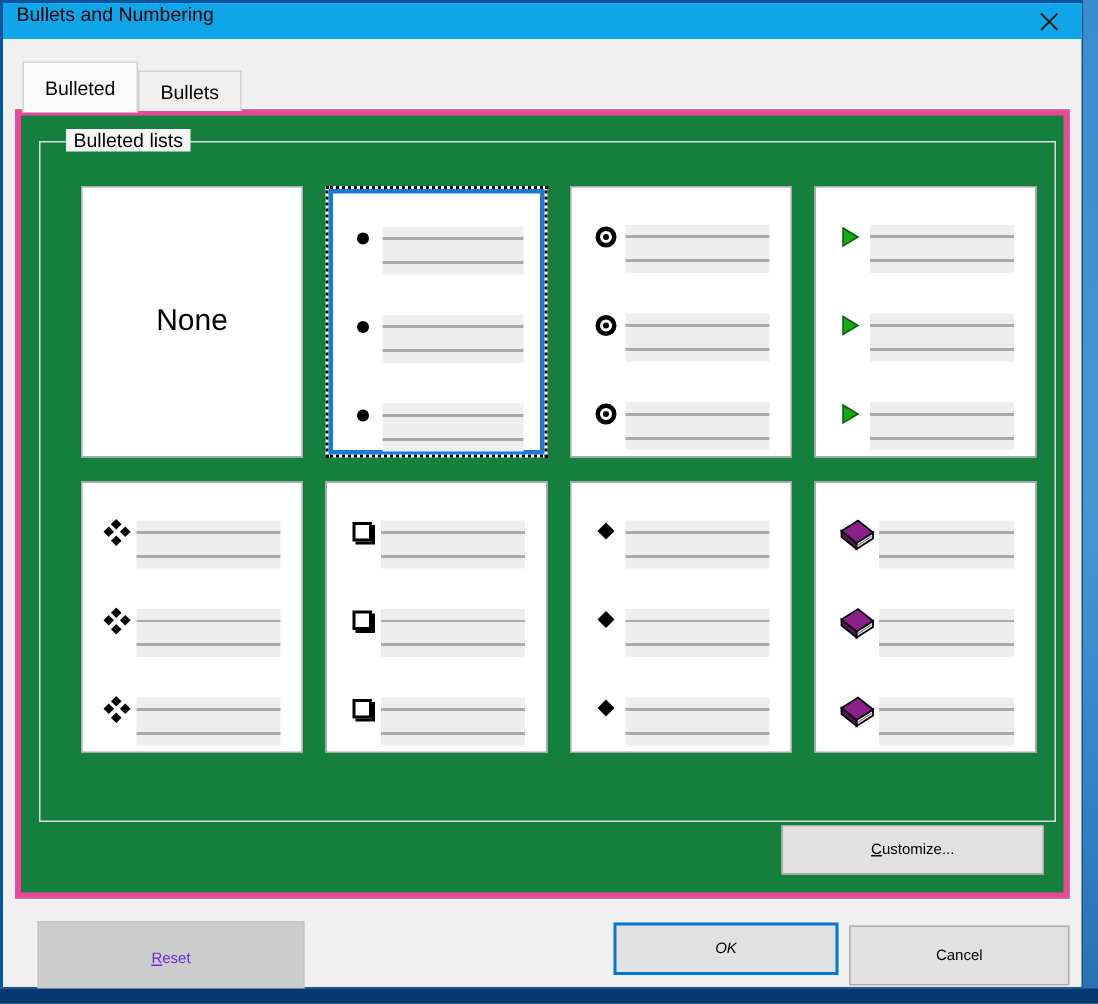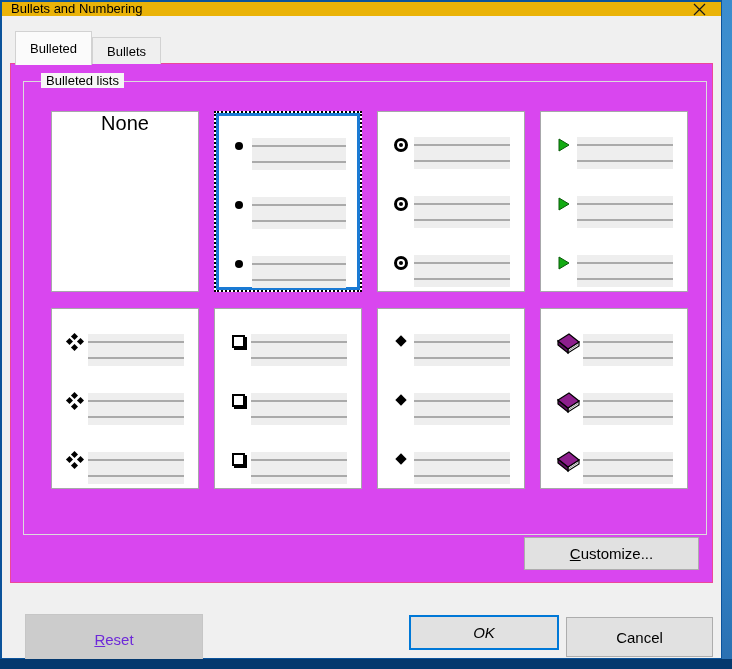--- a/index.html
+++ b/index.html
@@ -5,41 +5,41 @@
   html,body{margin:0;padding:0;}
   body{width:732px;height:669px;overflow:hidden;font-family:"Liberation Sans",sans-serif;}
   .desktop{position:relative;width:732px;height:669px;
     background:linear-gradient(180deg,#3b8ccd 0%,#4796d4 50%,#2f7ec2 85%,#2a6fb0 100%);}
   .taskbar-strip{position:absolute;left:0;right:0;bottom:0;height:10px;background:#04386e;}
 
   .dialog{position:absolute;left:0;top:0;width:722px;height:659px;box-sizing:border-box;
     background:#f0f0f0;border:2px solid #0b539b;border-right-width:1px;border-bottom-width:1px;
     font-size:13px;color:#000;}
 
-  .titlebar{height:14px;background:#eab308;display:flex;align-items:flex-end;}
+  .titlebar{height:24px;background:#0ea5e9;display:flex;align-items:flex-start;}
   .title{padding-left:9px;}
   .close-btn{margin-left:auto;width:44px;height:100%;display:flex;align-items:center;justify-content:center;background:transparent;border:none;cursor:default;}
 
   .tabs{display:flex;align-items:flex-end;padding-left:13px;height:48px;position:relative;z-index:2;border-radius:22px;}
   .tab{box-sizing:border-box;border:1px solid #d2d2d2;border-bottom:none;padding:0 14px;display:flex;align-items:center;cursor:default;}
   .tab.active{background:#fbfbfb;height:34px;margin-bottom:-1px;z-index:3;}
   .tab.inactive{background:#efefef;height:27px;}
 
-  .page{position:relative;margin:-1px 8px 0 8px;background:#d946ef;border:1px solid #ec4899;height:518px;z-index:1;}
+  .page{position:relative;margin:-1px 8px 0 8px;background:#15803d;border:4px solid #ec4899;height:518px;z-index:1;}
 
   .groupbox{position:absolute;left:12px;top:17px;right:5px;height:452px;border:1px solid #dcdcdc;}
   .group-label{position:absolute;top:-9px;left:17px;background:#f6f6f6;padding:0 5px;}
 
   .grid{display:grid;grid-template-columns:repeat(4,148px);gap:16px 15px;padding:29px 0 0 27px;}
 
   .card{box-sizing:border-box;width:148px;height:181px;background:#ffffff;border:1px solid #a7a7aa;}
   .card.selected{border:2px dotted #000;}
   .card-inner{box-sizing:border-box;width:100%;height:100%;padding:25px 14px 0 10px;display:flex;flex-direction:column;}
   .card.selected .card-inner{border:3px solid #1a7ad4;padding:22px 11px 0 7px;}
-  .card-inner.center{align-items:center;justify-content:flex-start;padding:0;}
+  .card-inner.center{align-items:center;justify-content:center;padding:0;}
   .none-label{font-size:20px;}
 
   .item{display:flex;margin-bottom:27px;}
   .bcol{width:26px;flex:none;display:flex;justify-content:center;align-items:flex-start;}
   .bcol.wide{width:32px;}
   .lines{flex:1;height:32px;background:linear-gradient(to bottom,
     #eeeeee 0px,#eeeeee 7px,#aaaaaa 7px,#aaaaaa 9px,#eeeeee 9px,#eeeeee 23px,
     #aaaaaa 23px,#aaaaaa 25px,#eeeeee 25px,#eeeeee 32px);}
 
   .b-dot{width:8px;height:8px;border-radius:50%;background:#000;margin-top:4px;}
@@ -50,21 +50,21 @@
   .b-diamonds i{position:absolute;width:5px;height:5px;background:#000;transform:rotate(45deg);}
   .b-diamonds i:nth-child(1){top:0;left:5px;}
   .b-diamonds i:nth-child(2){top:5px;left:0;}
   .b-diamonds i:nth-child(3){top:5px;right:0;}
   .b-diamonds i:nth-child(4){bottom:0;left:5px;}
   .b-square{width:9px;height:9px;border:2px solid #000;background:#fff;box-shadow:2px 2px 0 0 #000;margin-top:1px;}
   .b-diamond{width:8px;height:8px;background:#000;transform:rotate(45deg);margin-top:3px;}
   .b-book{margin-top:-2px;}
 
   .btn{box-sizing:border-box;position:absolute;display:flex;align-items:center;justify-content:center;
-    background:#e1e1e1;border:1px solid #adadad;font-family:"Liberation Sans",sans-serif;font-size:15px;color:#000;cursor:default;}
+    background:#e1e1e1;border:1px solid #adadad;font-family:"Liberation Sans",sans-serif;font-size:10px;color:#000;cursor:default;}
   .accel{text-decoration:underline;}
   .btn-customize{right:13px;bottom:12px;width:175px;height:33px;}
   .btn-reset{left:23px;top:612px;width:178px;height:50px;background:#cccccc;border-color:#c6c6c6;color:#6d28d9;}
   .btn-ok{left:407px;top:613px;width:150px;height:35px;border:2px solid #0078d7;font-style:italic;}
   .btn-cancel{left:564px;top:615px;width:147px;height:40px;}
 </style>
 </head>
 <body>
 
 <div class="desktop">

